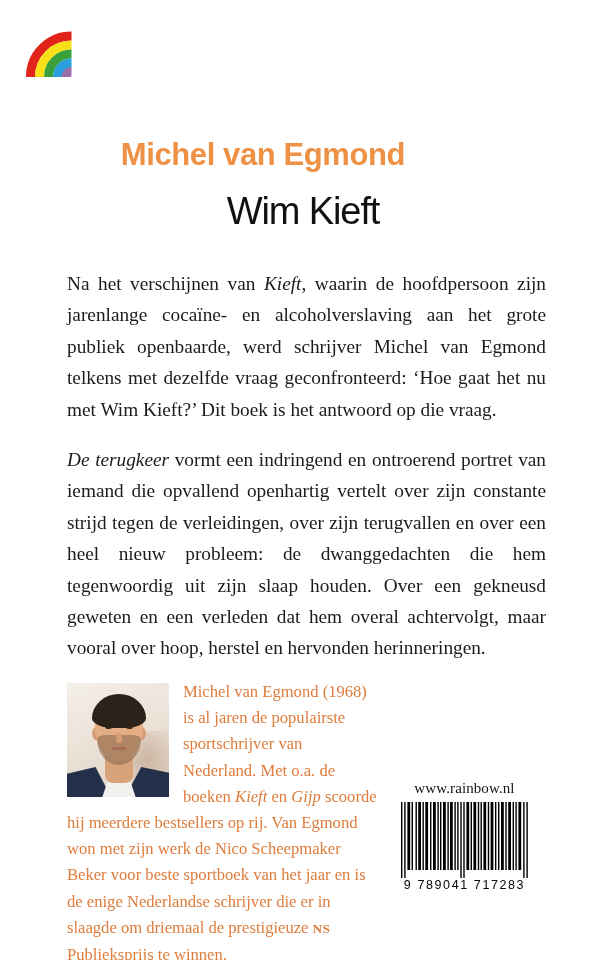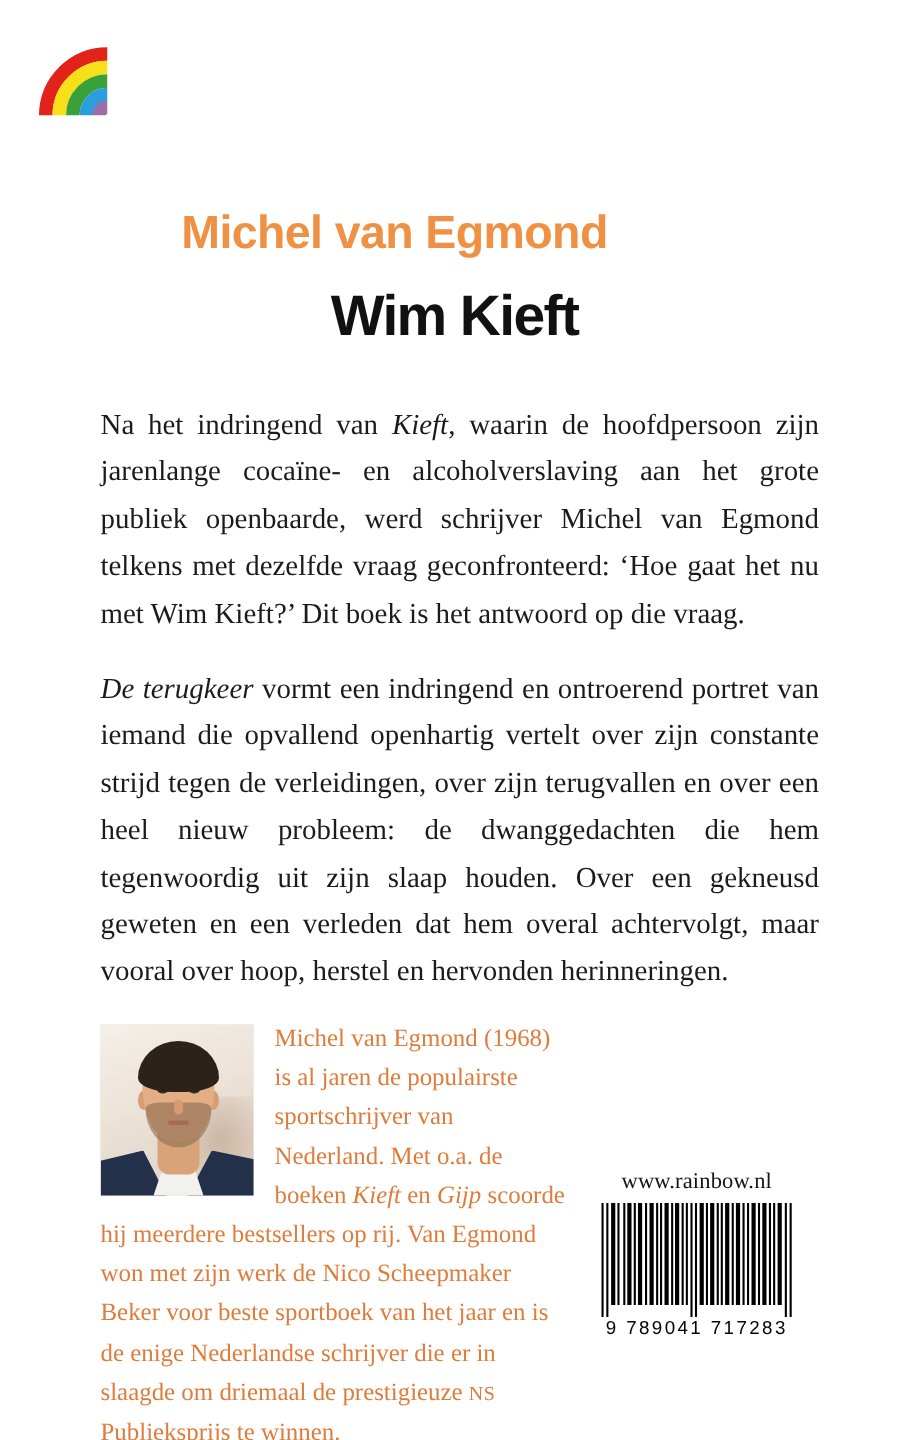--- a/index.html
+++ b/index.html
@@ -38,21 +38,21 @@
     color: #ee9144;
     line-height: 1.0;
   }
   #book-title {
     position: absolute;
     left: 0;
     top: 192px;
     width: 606px;
     text-align: center;
     font-family: "Liberation Sans", sans-serif;
-    font-weight: bold;
+    font-weight: normal;
     font-size: 38px;
     letter-spacing: -1.1px;
     color: #111111;
     line-height: 1.0;
   }
 
   
   #blurb {
     position: absolute;
     left: 67px;
@@ -154,20 +154,21 @@
     font-family: "Liberation Serif", serif;
     font-size: 16.6px;
     line-height: 26.2px;
     color: #de7c3b;
     text-align: left;
     hyphens: manual;
   }
   .sc {
     font-size: 0.80em;
     letter-spacing: 0.4px;
+    font-weight: bold;
   }
 
   
   #barcode-block {
     position: absolute;
     left: 399px;
     top: 780px;
     width: 131px;
   }
   #website-url {
@@ -206,21 +207,21 @@
       <path d="M40.0 52 A 5.5 5.5 0 0 1 45.5 46.5" stroke="#9a6fa8" stroke-width="9"></path>
     </g>
   </svg>
 </div>
 
 <div id="author-name">Michel van Egmond</div>
 
 <div id="book-title">Wim Kieft</div>
 
 <div id="blurb">
-  <p class="blurb-para"><span>Na het indringend van </span><span class="it">Kieft</span><span>, waarin de hoofdpersoon zijn jarenlange cocaïne- en alcoholverslaving aan het grote publiek openbaarde, werd schrijver Michel van Egmond telkens met dezelfde vraag geconfronteerd: ‘Hoe gaat het nu met Wim Kieft?’ Dit boek is het antwoord op die vraag.</span></p>
+  <p class="blurb-para"><span>Na het verschijnen van </span><span class="it">Kieft</span><span>, waarin de hoofdpersoon zijn jarenlange cocaïne- en alcoholverslaving aan het grote publiek openbaarde, werd schrijver Michel van Egmond telkens met dezelfde vraag geconfronteerd: ‘Hoe gaat het nu met Wim Kieft?’ Dit boek is het antwoord op die vraag.</span></p>
 
   <p class="blurb-para"><span class="it">De terugkeer</span><span> vormt een indringend en ontroerend portret van iemand die opvallend openhartig vertelt over zijn constante strijd tegen de verleidingen, over zijn terugvallen en over een heel nieuw probleem: de dwanggedachten die hem tegenwoordig uit zijn slaap houden. Over een gekneusd geweten en een verleden dat hem overal achtervolgt, maar vooral over hoop, herstel en hervonden herinneringen.</span></p>
 </div>
 
 <div id="bio-block">
 
   <div id="author-photo">
     <div class="ph-bg"></div>
     <div class="ph-bgsoft"></div>
     <div class="ph-jacket-l"></div>

